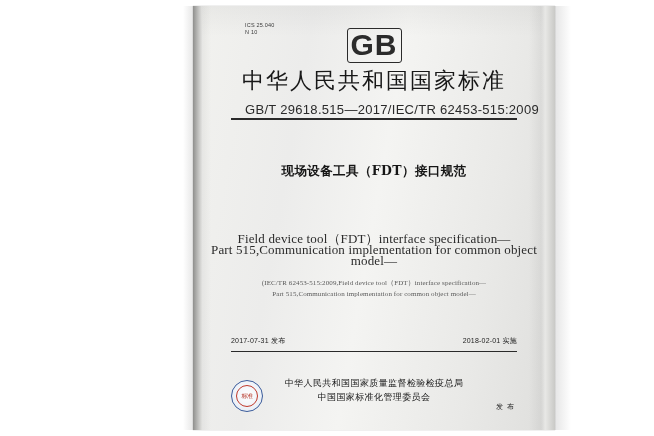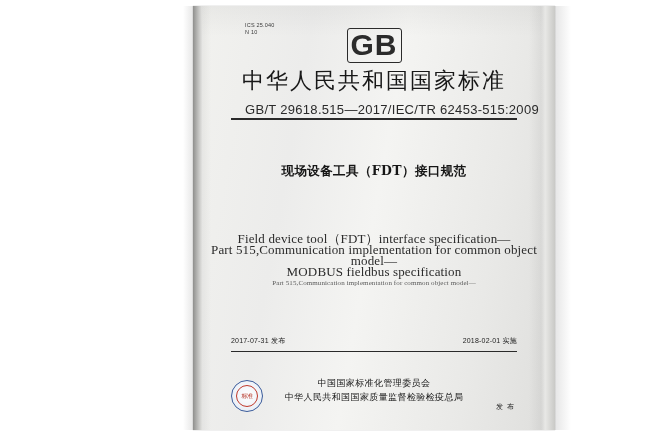--- a/index.html
+++ b/index.html
@@ -311,40 +311,40 @@
 
       <div class="hrule-top"></div>
 
       <div class="cn-title">
         <div>现场设备工具（FDT）接口规范</div>
       </div>
 
       <div class="en-title">
         <div>Field device tool（FDT）interface specification—</div>
         <div>Part 515,Communication implementation for common object model—</div>
-        <div>MODBUS fieldbus specification</div>
       </div>
 
       <div class="iec-ref">
+        <div>(IEC/TR 62453-515:2009,Field device tool（FDT）interface specification—</div>
         <div>Part 515,Communication implementation for common object model—</div>
       </div>
 
       <div class="date-row">
         <span class="date-left">2017-07-31 发布</span>
         <span class="date-right">2018-02-01 实施</span>
       </div>
 
       <div class="hrule-bottom"></div>
 
       <div class="emblem">
         <div class="inner">标准</div>
       </div>
 
       <div class="publisher">
+        <div>中华人民共和国国家质量监督检验检疫总局</div>
         <div>中国国家标准化管理委员会</div>
-        <div>中华人民共和国国家质量监督检验检疫总局</div>
       </div>
 
       <div class="issue-label">发 布</div>
 
     </div>
   </div>
 </div>
 
 </body></html>

